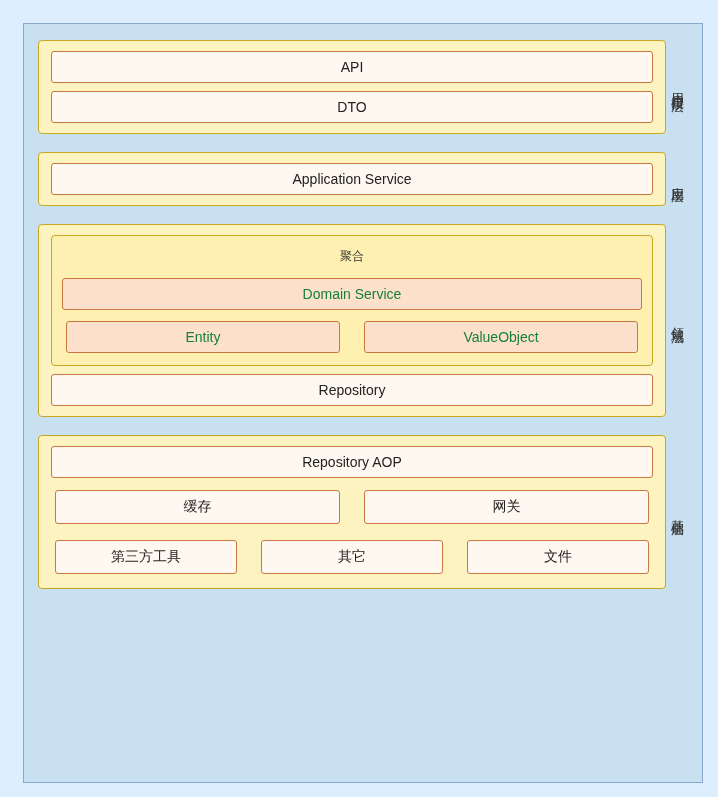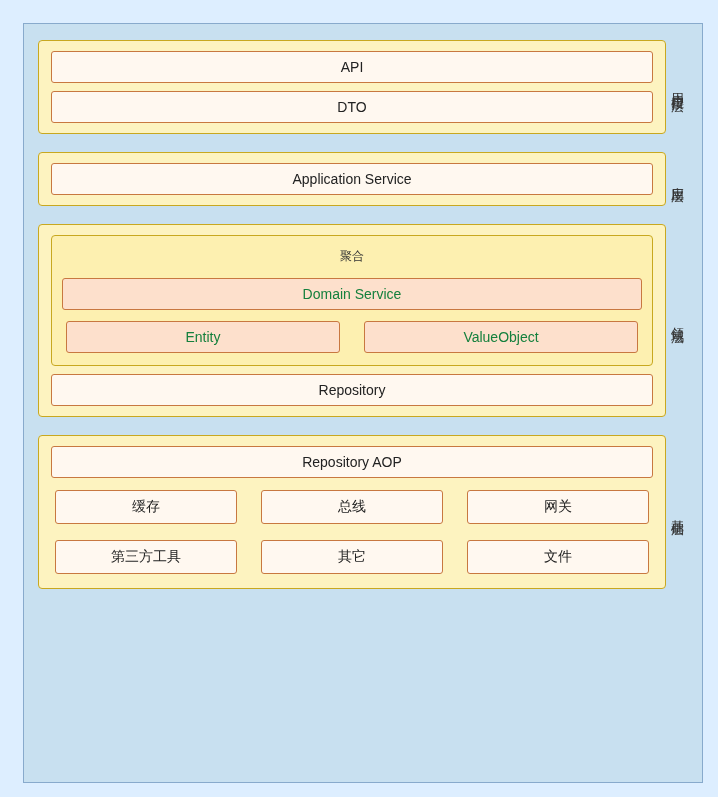--- a/index.html
+++ b/index.html
@@ -130,21 +130,20 @@
       <div class="inner-box-white">Repository</div>
     </div>
     <div class="layer-label">领域层</div>
   </div>
 
   <div class="layer-row">
     <div class="layer-box">
       <div class="inner-box-white">Repository AOP</div>
       <div class="row-flex">
         <div class="inner-box-white">缓存</div>
-        <div class="inner-box-white">总线</div>
         <div class="inner-box-white">网关</div>
       </div>
       <div class="row-flex">
         <div class="inner-box-white">第三方工具</div>
         <div class="inner-box-white">其它</div>
         <div class="inner-box-white">文件</div>
       </div>
     </div>
     <div class="layer-label">基础层</div>
   </div>

